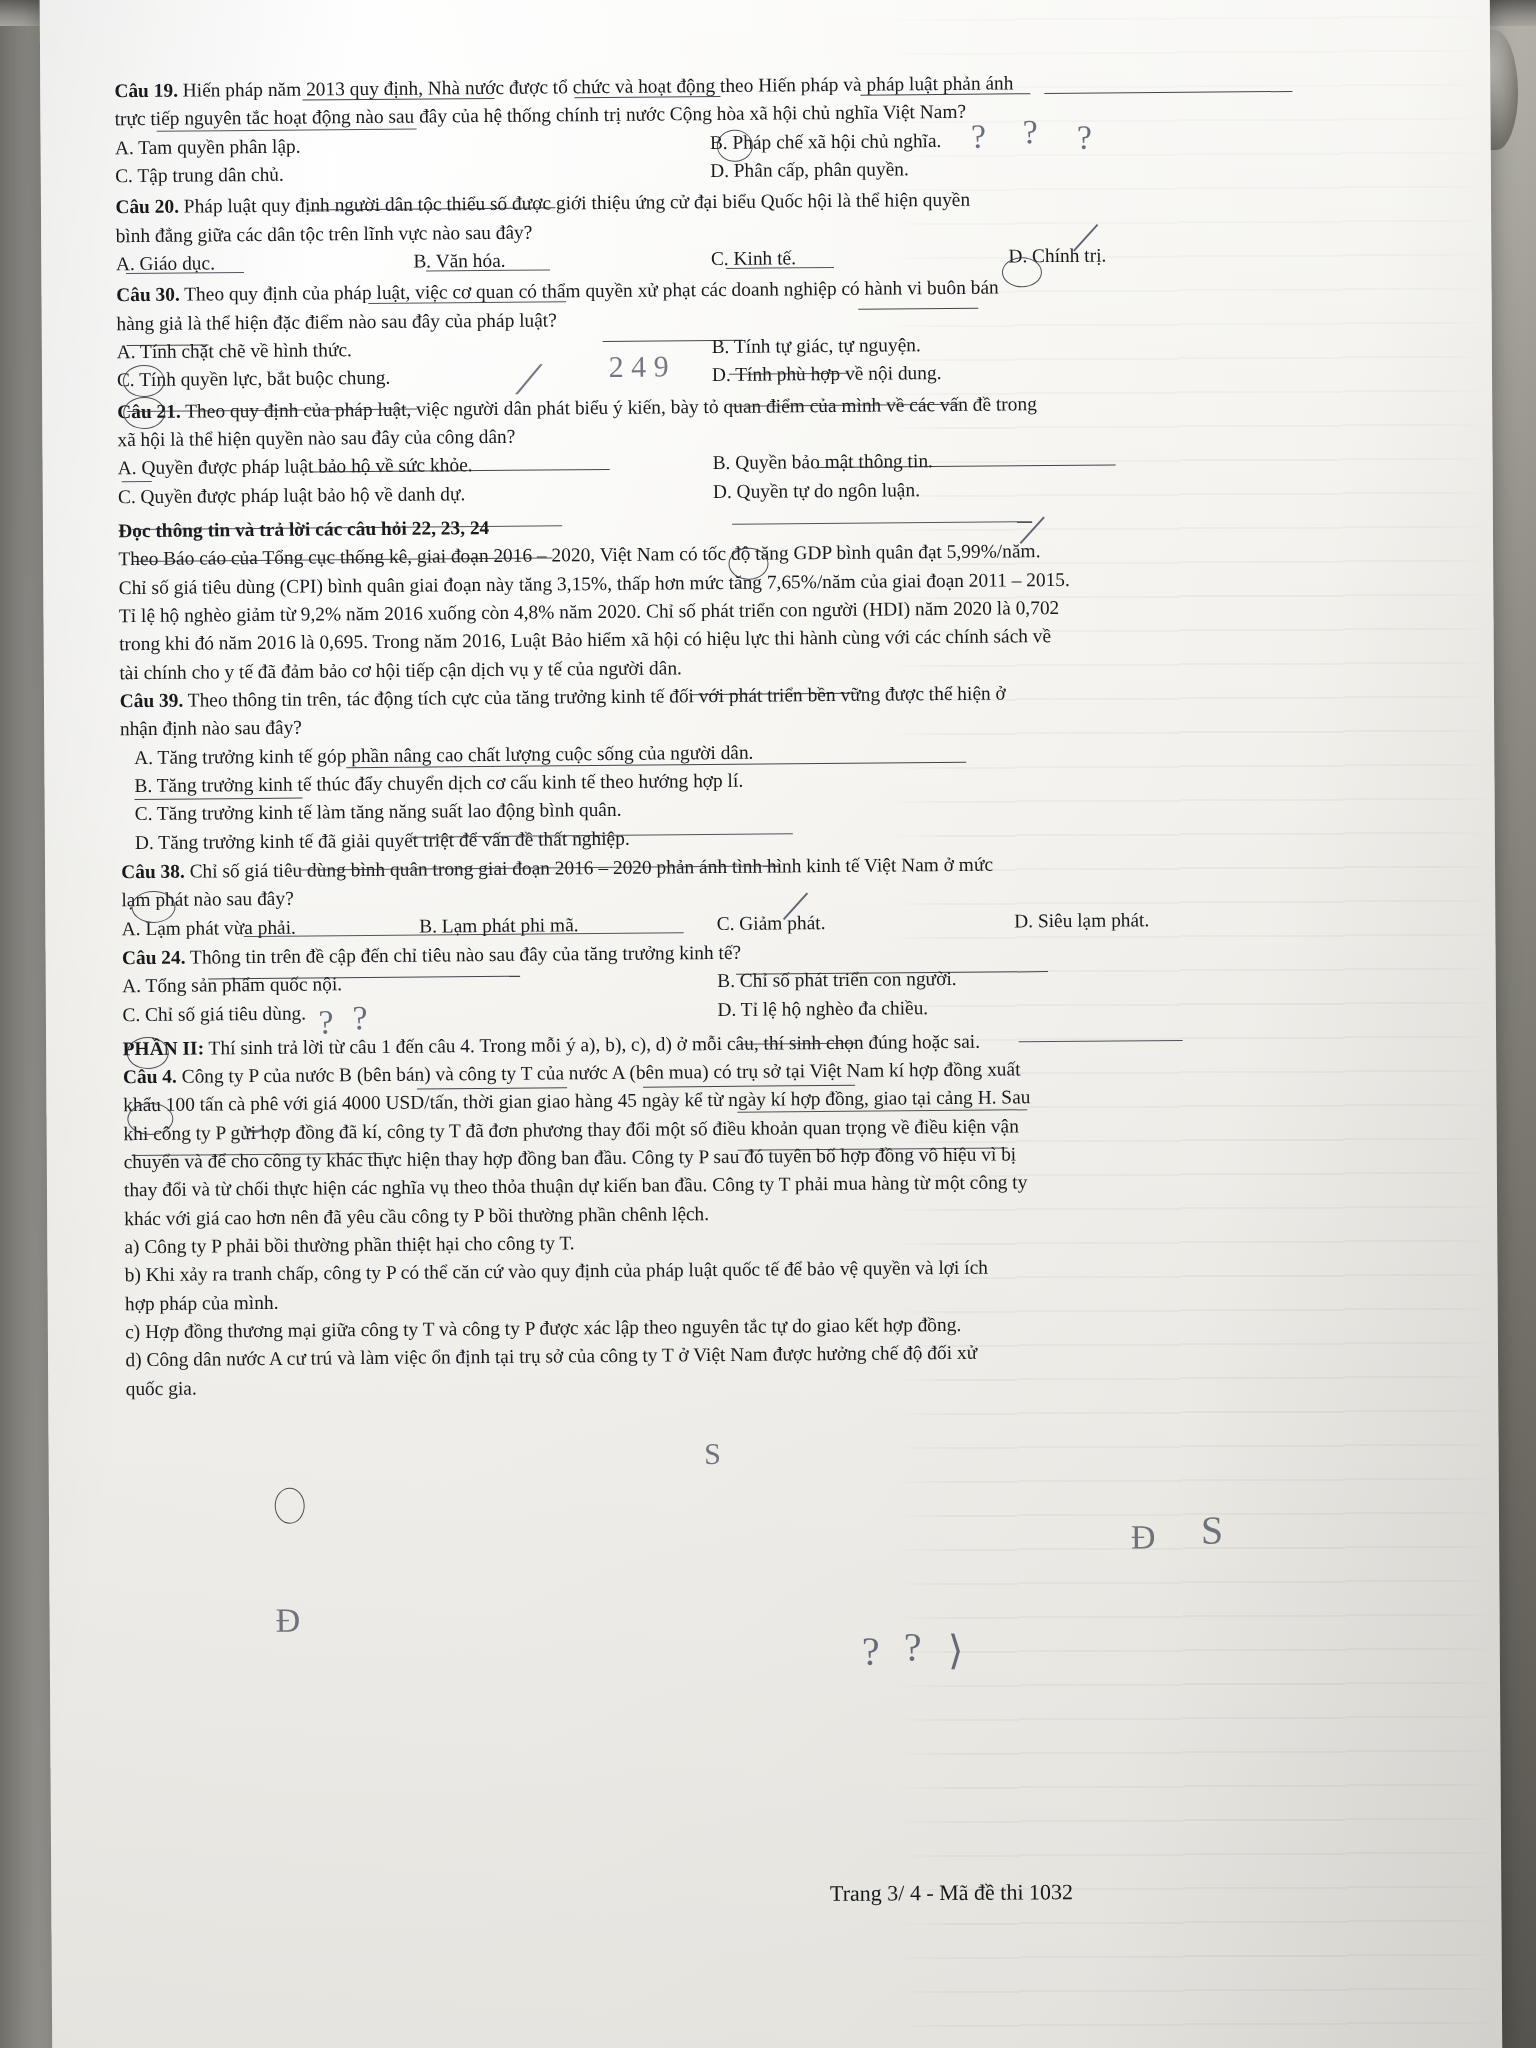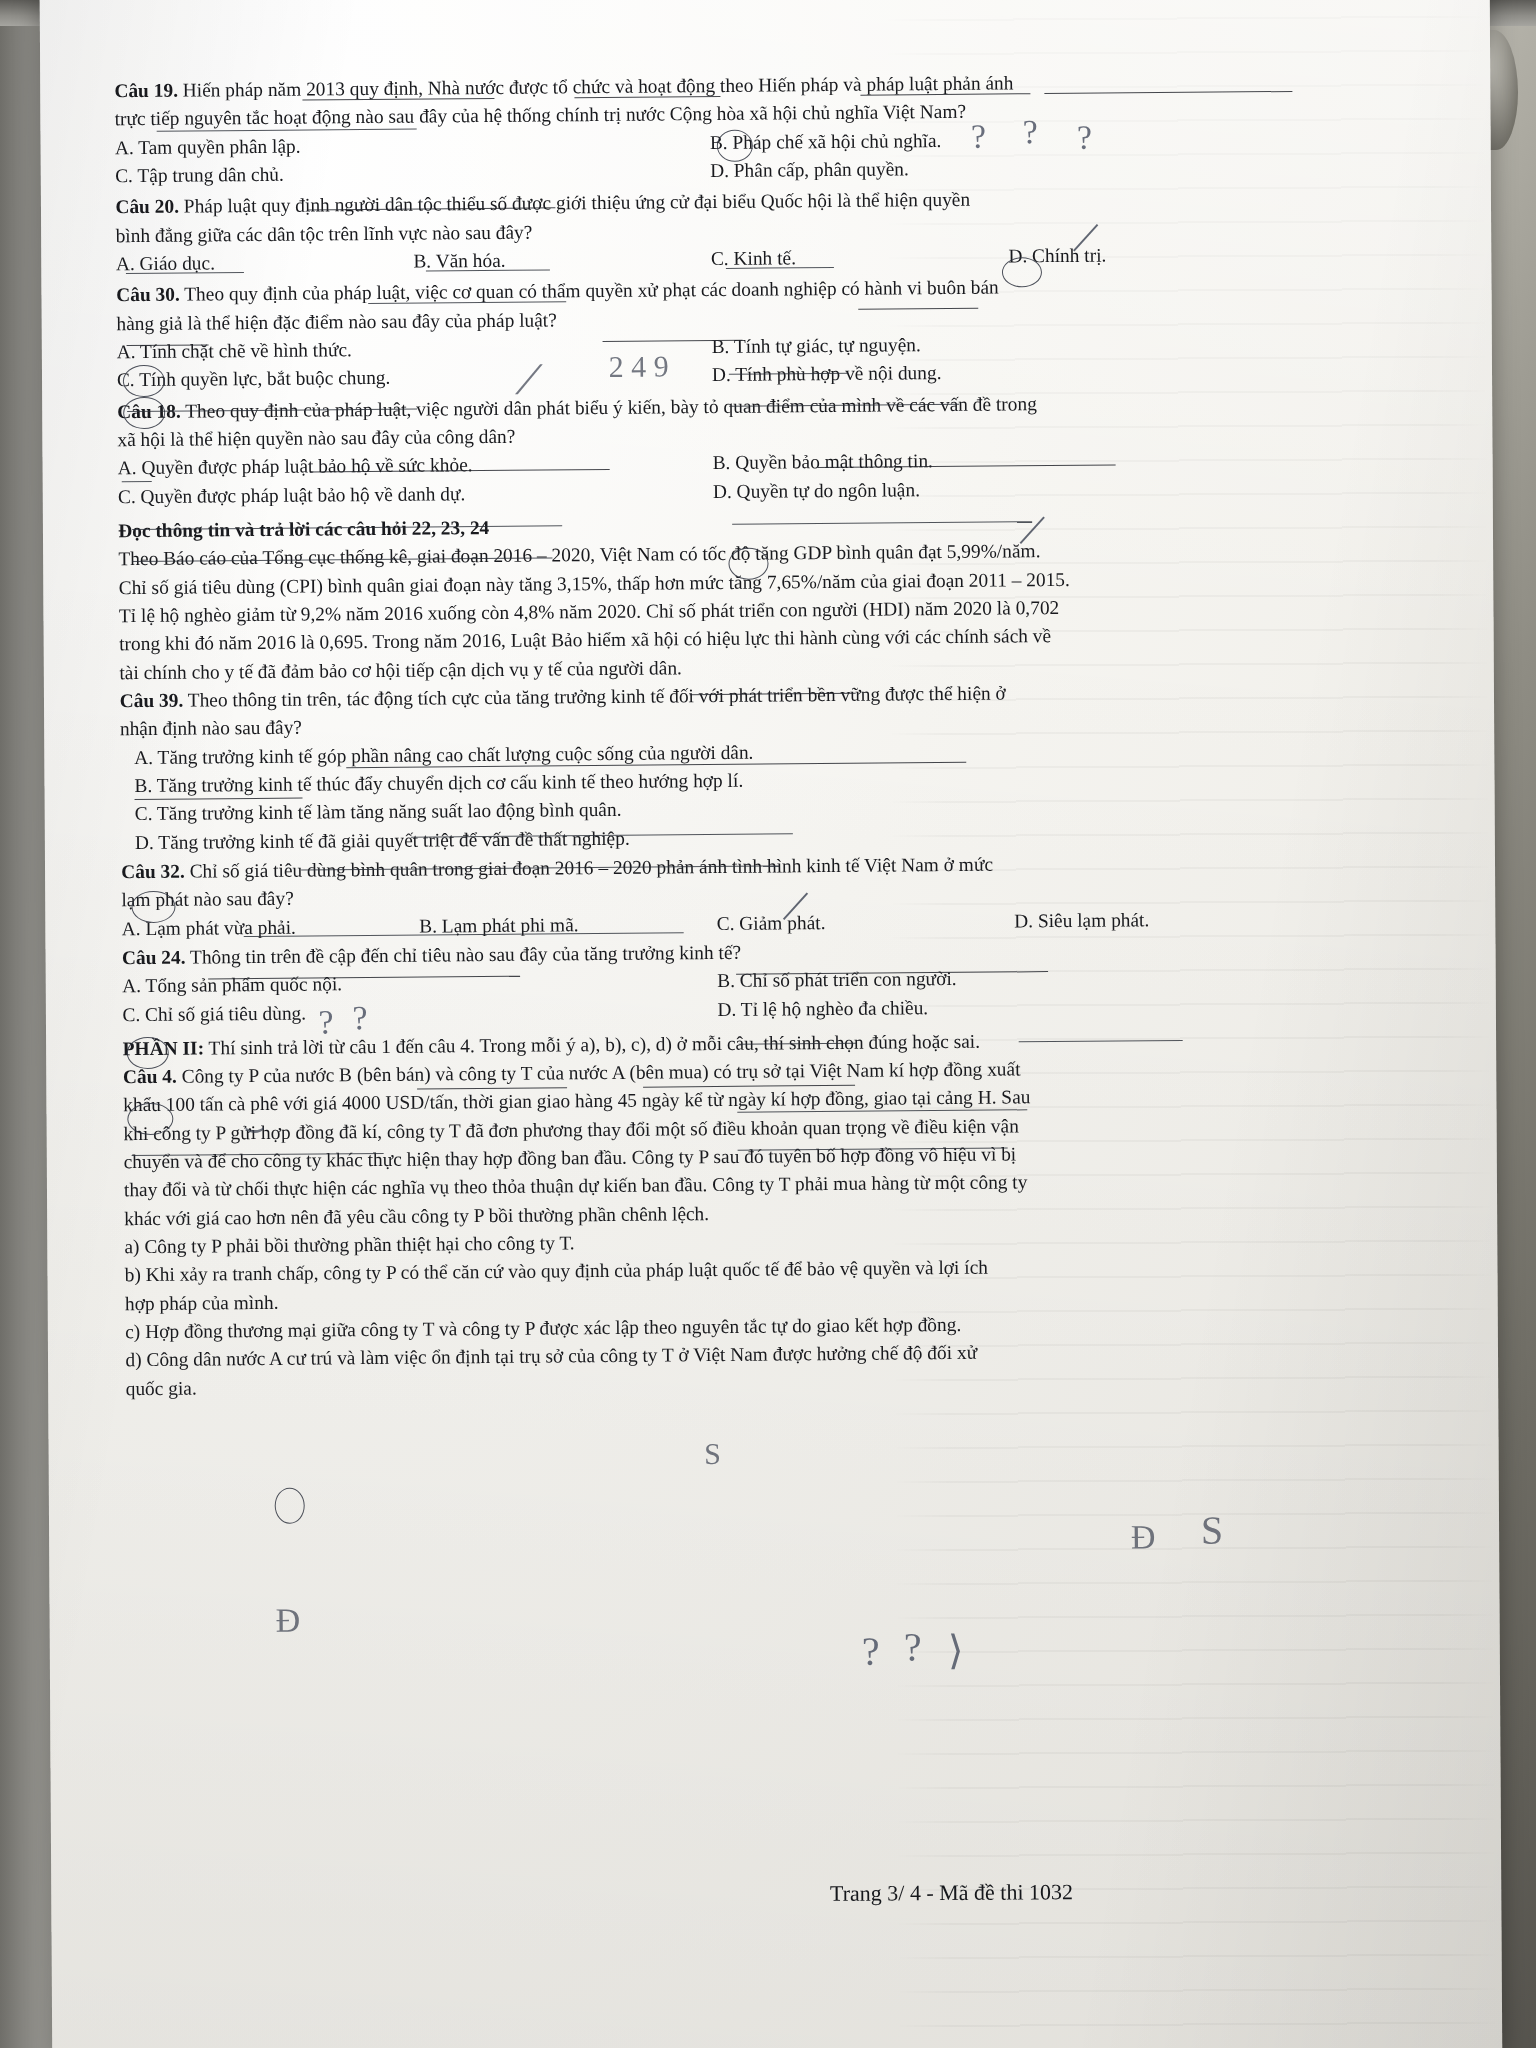--- a/index.html
+++ b/index.html
@@ -204,21 +204,21 @@
       <div class="c2">B. Tính tự giác, tự nguyện.</div>
     </div>
     <div class="opts">
       <div class="c1">C. Tính quyền lực, bắt buộc chung.</div>
       <div class="c2">D. Tính phù hợp về nội dung.</div>
     </div>
   </div>
 
   <div class="q blk">
     <p class="para">
-      <span class="qlabel">Câu 18.</span><span> Theo quy định của pháp luật, việc người dân phát biểu ý kiến, bày tỏ quan điểm của mình về các vấn đề trong</span>
+      <span class="qlabel">Câu 21.</span><span> Theo quy định của pháp luật, việc người dân phát biểu ý kiến, bày tỏ quan điểm của mình về các vấn đề trong</span>
     </p>
     <p class="para">xã hội là thể hiện quyền nào sau đây của công dân?</p>
     <div class="opts">
       <div class="c1">A. Quyền được pháp luật bảo hộ về sức khỏe.</div>
       <div class="c2">B. Quyền bảo mật thông tin.</div>
     </div>
     <div class="opts">
       <div class="c1">C. Quyền được pháp luật bảo hộ về danh dự.</div>
       <div class="c2">D. Quyền tự do ngôn luận.</div>
     </div>
@@ -239,21 +239,21 @@
     </p>
     <p class="para">nhận định nào sau đây?</p>
     <p class="line" style="padding-left:14px">A. Tăng trưởng kinh tế góp phần nâng cao chất lượng cuộc sống của người dân.</p>
     <p class="line" style="padding-left:14px">B. Tăng trưởng kinh tế thúc đẩy chuyển dịch cơ cấu kinh tế theo hướng hợp lí.</p>
     <p class="line" style="padding-left:14px">C. Tăng trưởng kinh tế làm tăng năng suất lao động bình quân.</p>
     <p class="line" style="padding-left:14px">D. Tăng trưởng kinh tế đã giải quyết triệt để vấn đề thất nghiệp.</p>
   </div>
 
   <div class="q">
     <p class="para">
-      <span class="qlabel">Câu 32.</span><span> Chỉ số giá tiêu dùng bình quân trong giai đoạn 2016 – 2020 phản ánh tình hình kinh tế Việt Nam ở mức</span>
+      <span class="qlabel">Câu 38.</span><span> Chỉ số giá tiêu dùng bình quân trong giai đoạn 2016 – 2020 phản ánh tình hình kinh tế Việt Nam ở mức</span>
     </p>
     <p class="para">lạm phát nào sau đây?</p>
     <div class="opts q4">
       <div>A. Lạm phát vừa phải.</div>
       <div>B. Lạm phát phi mã.</div>
       <div>C. Giảm phát.</div>
       <div>D. Siêu lạm phát.</div>
     </div>
   </div>
 

